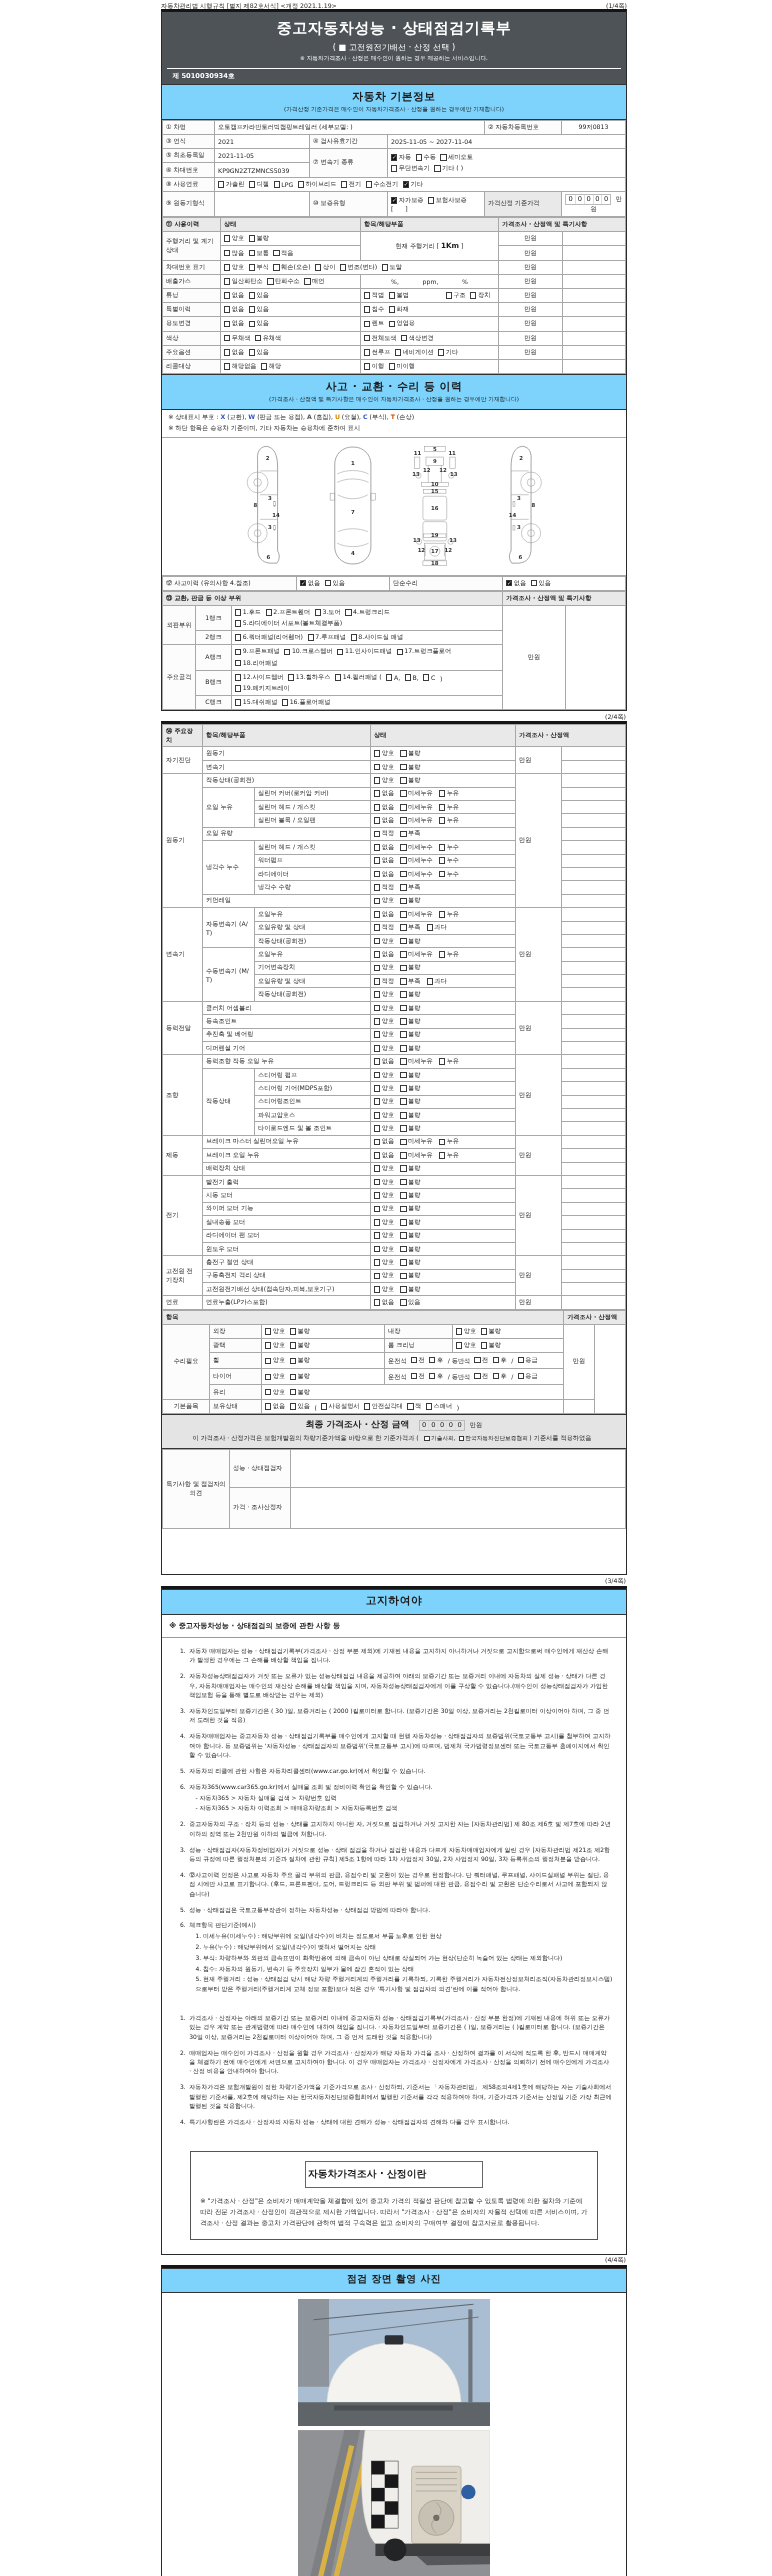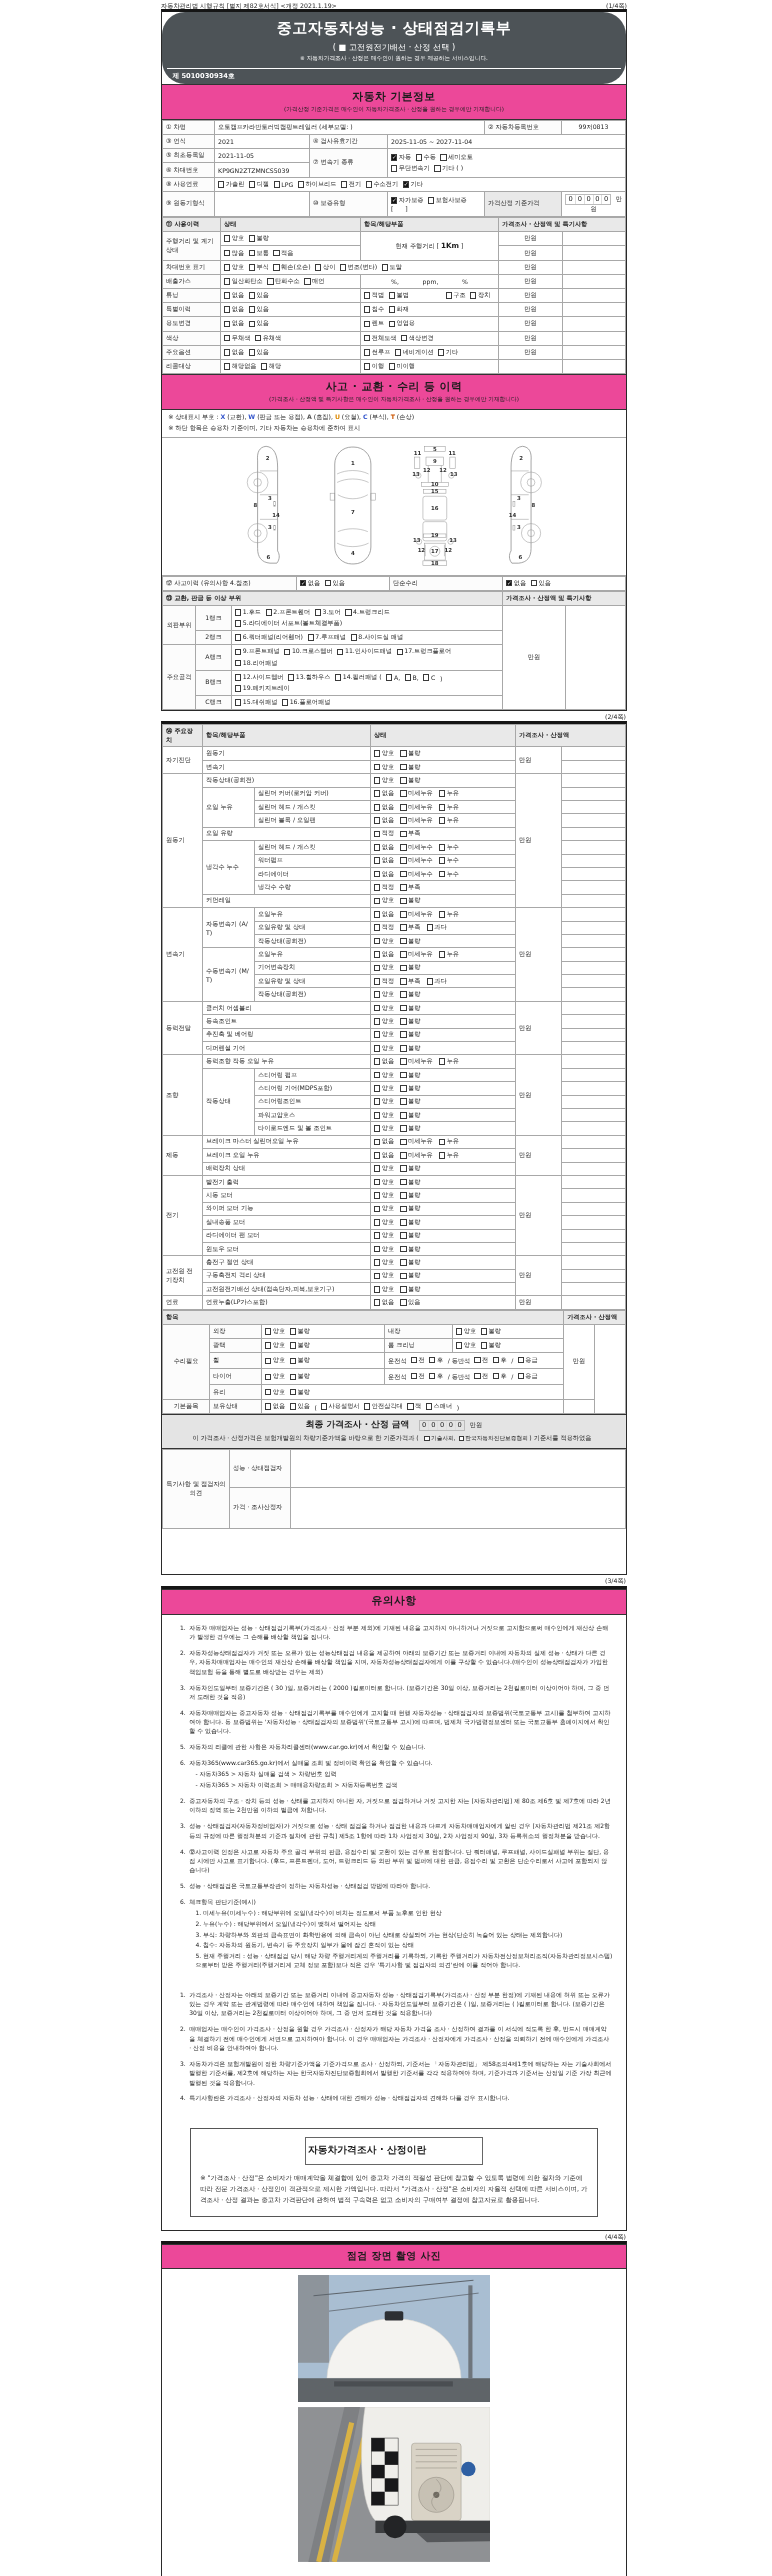--- a/index.html
+++ b/index.html
@@ -5,29 +5,29 @@
   * { box-sizing: border-box; margin:0; padding:0; }
   html,body { width:773px; height:2576px; background:#ffffff; overflow:hidden;
     font-family:"DejaVu Sans","Liberation Sans",sans-serif; color:#1c1c1c; }
   .topline { position:absolute; top:1.5px; left:161px; width:466px; display:flex;
     justify-content:space-between; font-size:6.2px; color:#222; }
   .doc { position:absolute; top:9.3px; left:161px; width:466px; }
   .page { background:#fff; border:1px solid #2a2a2a; border-top:3.6px solid #151515; }
   .pagemark { height:10.3px; text-align:right; font-size:6.2px; padding:1.5px 1px; color:#222; }
 
   
-  .titleblock { background:#4d5357; color:#fff; text-align:center; padding:7.2px 5.2px 0;border-radius:23px; }
+  .titleblock { background:#4d5357; color:#fff; text-align:center; padding:7.2px 5.2px 0; }
   .t-main { font-size:15px; font-weight:bold; letter-spacing:0.5px; }
   .t-sub  { font-size:8.2px; margin-top:3.1px; }
   .t-note { font-size:5.7px; margin-top:2.6px; padding-bottom:5.2px; }
   .docno  { border-top:1px solid #fff; text-align:left; font-size:6.7px; font-weight:bold;
             padding:2.6px 5.2px 3.1px; }
 
   
-  .sechead { background:#ec4899; text-align:center; padding:4.6px 3.1px 5.2px;
+  .sechead { background:#7dd3fc; text-align:center; padding:4.6px 3.1px 5.2px;
     border-top:0.8px solid #333; border-bottom:0.8px solid #333; }
   .sh-t { font-size:10.8px; font-weight:bold; letter-spacing:0.5px; }
   .sh-s { font-size:5.7px; margin-top:2.1px; color:#222; }
 
   table.tbl { width:100%; border-collapse:collapse; table-layout:fixed; }
   .tbl td, .tbl th { border:0.5px solid #a8a8a8; font-size:6.2px; padding:2.1px 3.1px;
      vertical-align:middle; text-align:left; font-weight:normal; word-break:break-all; }
   .tbl .lab { background:#fcfcfc; }
   .tbl .hrow td { background:#e9e9e9; font-weight:bold; }
   .cnt { text-align:center !important; }
@@ -1408,22 +1408,23 @@
         <td></td>
       </tr>
     </tbody>
       </table>
   </section>
 
   <div class="pagemark">(3/4쪽)</div>
 
   <section class="page" style="min-height:624px">
     <div class="sechead">
-      <div class="sh-t">유의사항</div>
+      <div class="sh-t">고지하여야</div>
     </div>
+    <div class="subhead">※ 중고자동차성능 · 상태점검의 보증에 관한 사항 등</div>
     <div class="notelist">
         <div class="ni">
           <span class="nn">1.</span>
           <div class="nt">자동차 매매업자는 성능 · 상태점검기록부(가격조사 · 산정 부분 제외)에 기재된 내용을 고지하지 아니하거나 거짓으로 고지함으로써 매수인에게 재산상 손해가 발생한 경우에는 그 손해를 배상할 책임을 집니다.</div>
         </div>
         <div class="ni">
           <span class="nn">2.</span>
           <div class="nt">자동차성능상태점검자가 거짓 또는 오류가 있는 성능상태점검 내용을 제공하여 아래의 보증기간 또는 보증거리 이내에 자동차의 실제 성능 · 상태가 다른 경우, 자동차매매업자는 매수인의 재산상 손해를 배상할 책임을 지며, 자동차성능상태점검자에게 이를 구상할 수 있습니다.(매수인이 성능상태점검자가 가입한 책임보험 등을 통해 별도로 배상받는 경우는 제외)</div>
         </div>
         <div class="ni">

